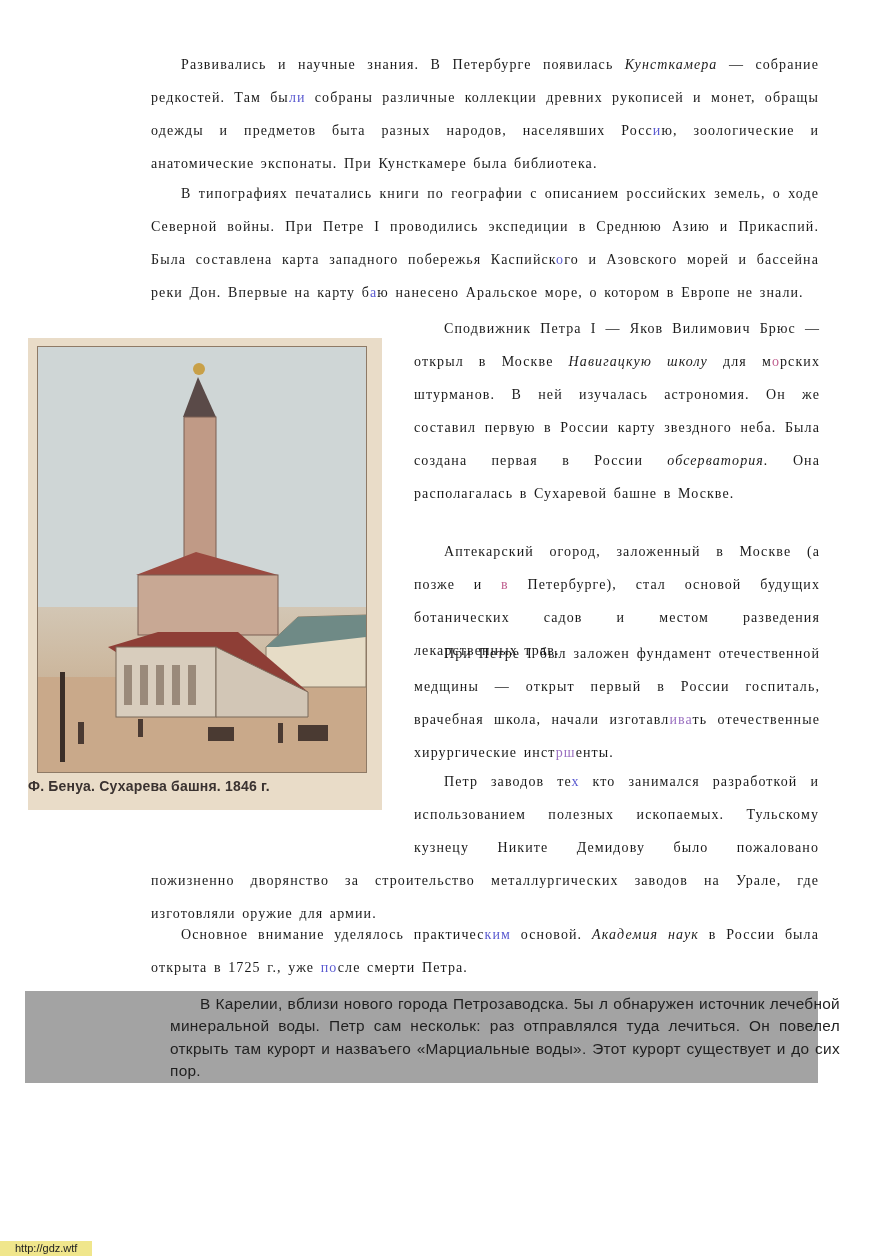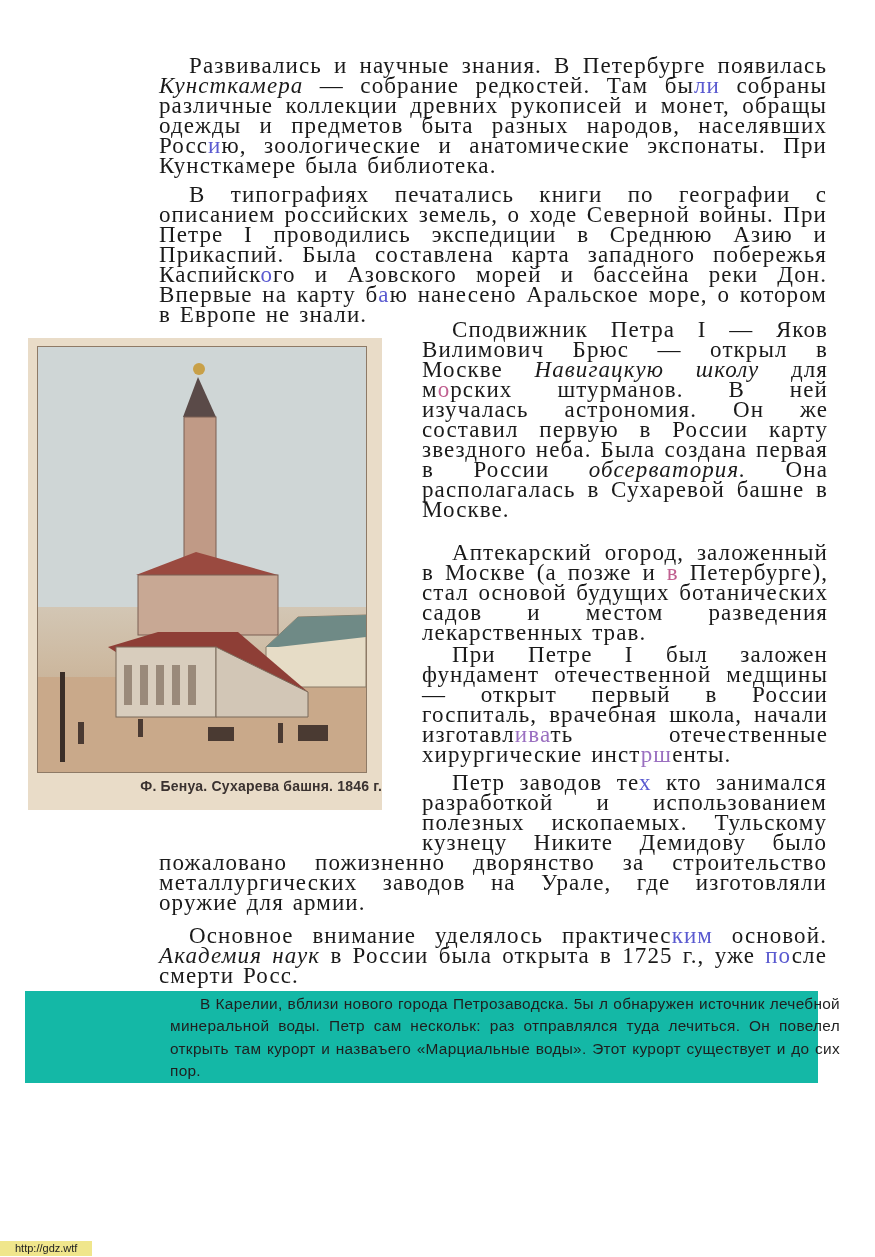--- a/index.html
+++ b/index.html
@@ -4,58 +4,57 @@
 <style>
   html, body { margin: 0; padding: 0; }
   body {
     width: 875px; height: 1257px; position: relative; overflow: hidden;
     background: #ffffff; color: #1a1a1a;
     font-family: "Liberation Serif", "DejaVu Serif", serif;
   }
   .page { position: absolute; left: 0; top: 0; width: 875px; height: 1257px; }
   .p {
     position: absolute;
-    font-size: 23px; line-height: 20px;
+    font-size: 14px; line-height: 33px;
     text-align: justify; letter-spacing: 1.1px; word-spacing: 2px;
-    margin: 16px;
+    margin: 8px;
   }
   .p .ind { display: inline-block; width: 30px; }
   .p em { font-style: italic; }
   .hl-blue { color: #5a5ad0; }
   .hl-pink { color: #c06090; }
   .hl-purple { color: #9a6fc0; }
 
   #p1 { left: 143px; top: 40px; width: 668px; }
   #p2 { left: 143px; top: 169px; width: 668px; }
   #p3 { left: 406px; top: 304px; width: 406px; font-family: Liberation Serif, serif; }
   #p4 { left: 406px; top: 527px; width: 406px; }
   #p5 { left: 406px; top: 629px; width: 406px; }
   #p6 { left: 143px; top: 757px; width: 668px; }
   #p6 .wrap-float { float: left; width: 263px; height: 77px; }
   #p7 { left: 143px; top: 910px; width: 668px; }
 
   .figure {
     position: absolute; left: 28px; top: 338px; width: 354px; height: 472px;
     background: #e9dcc8;
-    text-align: right;
   }
   .painting {
     position: absolute; left: 9px; top: 8px; width: 328px; height: 425px;
     background: linear-gradient(180deg, #c8d3d8 0%, #d9d6cc 45%, #cdb9a0 75%, #b49a7e 100%);
     overflow: hidden; border: 1px solid #8e7a66;
   }
   .caption {
     position: absolute; left: 0; top: 440px; width: 100%;
     font-family: "Liberation Sans", "DejaVu Sans", sans-serif;
     font-weight: bold; font-size: 14px; color: #3a3230; letter-spacing: 0.2px;
   }
 
   .note {
     position: absolute; left: 25px; top: 991px; width: 793px; height: 92px;
-    background: #14b8a6;
+    background: #a3a3a3;
   }
   .note-text {
     position: absolute; left: 145px; top: 2px; width: 670px;
     font-family: "Liberation Sans", "DejaVu Sans", sans-serif;
     font-size: 15.4px; line-height: 22.4px; color: #1f1f1f;
     text-align: justify; letter-spacing: 0.3px; margin: 0;
   }
   .note-text .ind { display: inline-block; width: 30px; }
 
   .watermark {
@@ -68,21 +67,21 @@
 <body>
 
 <div class="page">
 
   <p class="p" id="p1"><span class="ind"></span><span>Развивались и научные знания. В Петербурге появилась </span><em>Кунсткамера</em><span> — собрание редкостей. Там бы</span><span class="hl-blue">ли</span><span> собраны различные коллекции древних рукописей и монет, обращы одежды и предметов быта разных народов, населявших Росс</span><span class="hl-blue">и</span><span>ю, зоологические и анатомические экспонаты. При Кунсткамере была библиотека.</span></p>
   <p class="p" id="p2"><span class="ind"></span><span>В типографиях печатались книги по географии с описанием российских земель, о ходе Северной войны. При Петре I проводились экспедиции в Среднюю Азию и Прикаспий. Была составлена карта западного побережья Каспийск</span><span class="hl-blue">о</span><span>го и Азовского морей и бассейна реки Дон. Впервые на карту б</span><span class="hl-blue">а</span><span>ю нанесено Аральское море, о котором в Европе не знали.</span></p>
   <p class="p" id="p3"><span class="ind"></span><span>Сподвижник Петра I — Яков Вилимович Брюс — открыл в Москве </span><em>Навигацкую школу</em><span> для м</span><span class="hl-pink">о</span><span>рских штурманов. В ней изучалась астрономия. Он же составил первую в России карту звездного неба. Была создана первая в России </span><em>обсерватория.</em><span> Она располагалась в Сухаревой башне в Москве.</span></p>
   <p class="p" id="p5"><span class="ind"></span><span>При Петре I был заложен фундамент отечественной медщины — открыт первый в России госпиталь, врачебная школа, начали изготавл</span><span class="hl-purple">ива</span><span>ть отечественные хирургические инст</span><span class="hl-purple">рш</span><span>енты.</span></p>
   <p class="p" id="p4"><span class="ind"></span><span>Аптекарский огород, заложенный в Москве (а позже и </span><span class="hl-pink">в</span><span> Петербурге), стал основой будущих ботанических садов и местом разведения лекарственных трав.</span></p>
   <p class="p" id="p6"><span class="wrap-float"></span><span class="ind"></span><span>Петр заводов те</span><span class="hl-blue">х</span><span> кто занимался разработкой и использованием полезных ископаемых. Тульскому кузнецу Никите Демидову было пожаловано пожизненно дворянство за строительство металлургических заводов на Урале, где изготовляли оружие для армии.</span></p>
-  <p class="p" id="p7"><span class="ind"></span><span>Основное внимание уделялось практичес</span><span class="hl-blue">ким</span><span> основой. </span><em>Академия наук</em><span> в России была открыта в 1725 г., уже </span><span class="hl-blue">по</span><span>сле смерти Росс.</span></p>
+  <p class="p" id="p7"><span class="ind"></span><span>Основное внимание уделялось практичес</span><span class="hl-blue">ким</span><span> основой. </span><em>Академия наук</em><span> в России была открыта в 1725 г., уже </span><span class="hl-blue">по</span><span>сле смерти Петра.</span></p>
 
   <div class="figure">
     <div class="painting">
       <svg width="328" height="425" viewBox="0 0 328 425">
 
         <rect x="0" y="0" width="328" height="260" fill="#cfd6d6"></rect>
 
         <rect x="0" y="330" width="328" height="95" fill="#c9a98a"></rect>
 
         <polygon points="228,300 260,270 328,268 328,340 228,340" fill="#e6dcc6" stroke="#8a7a66" stroke-width="1"></polygon>

